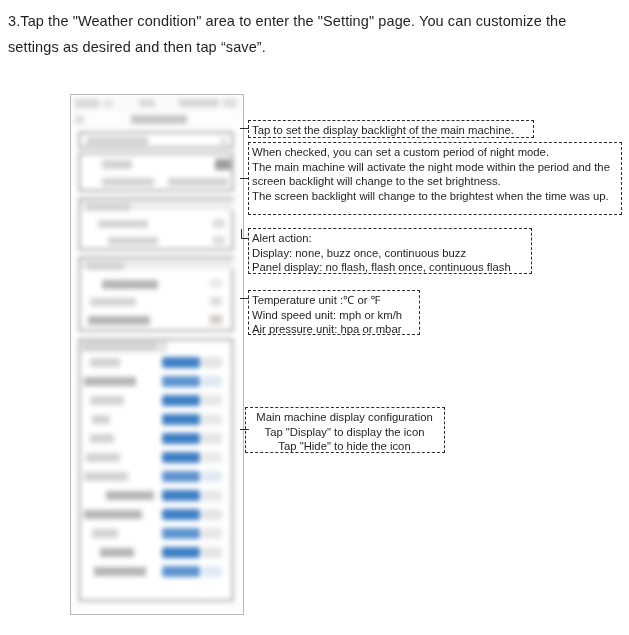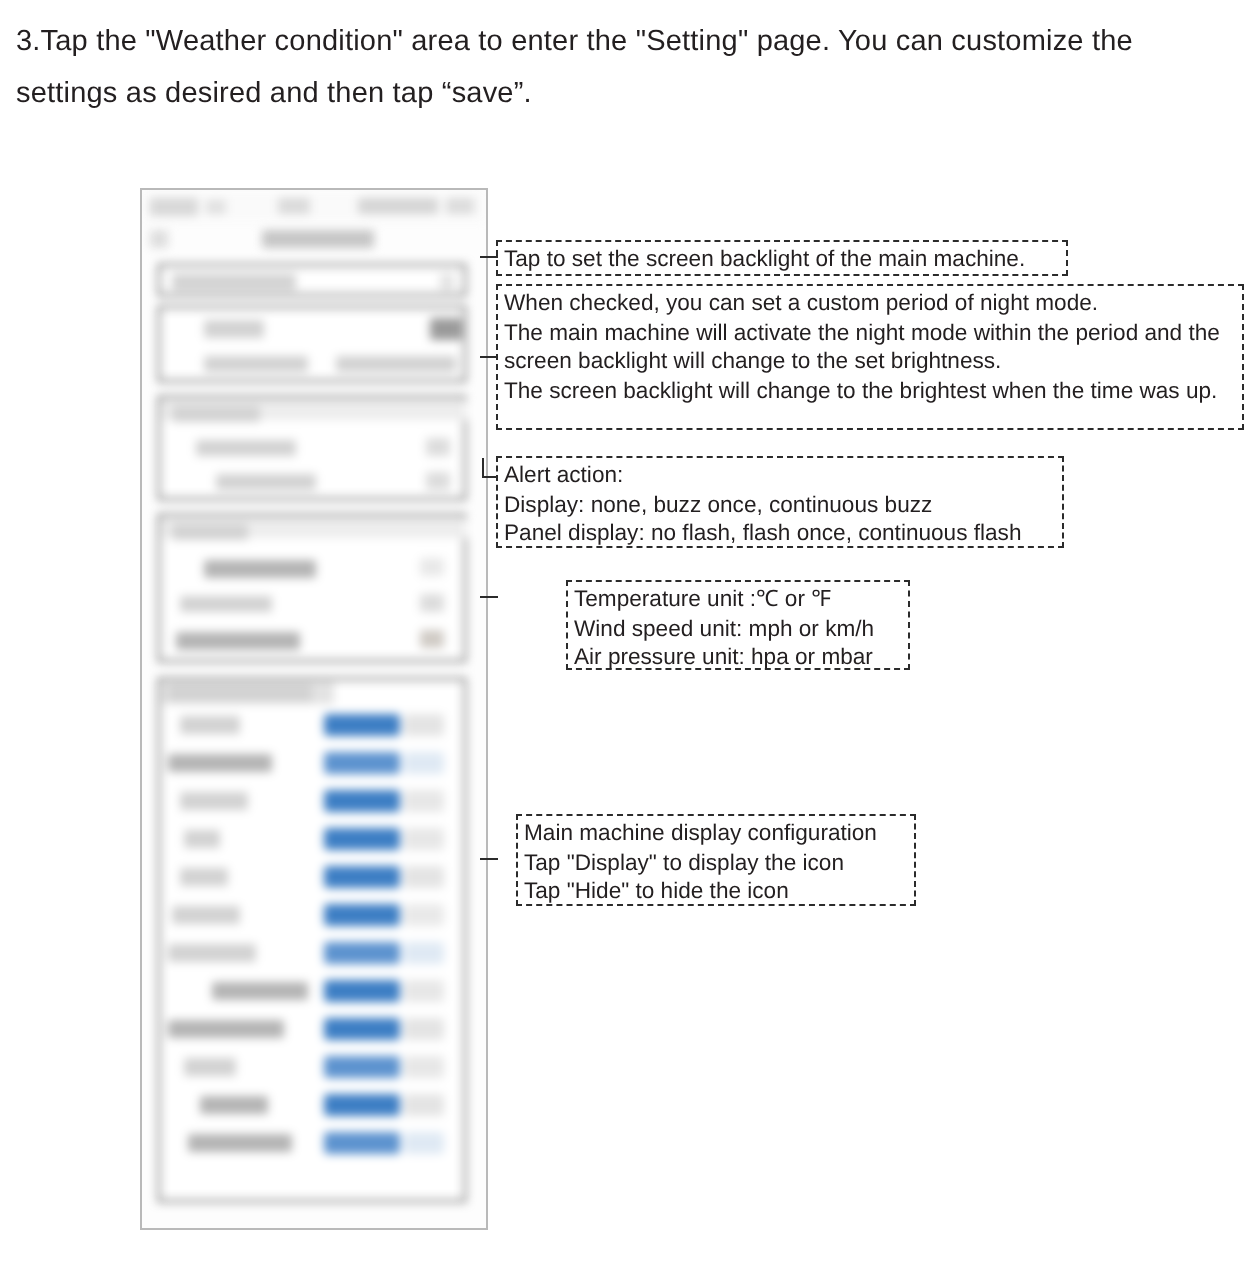--- a/index.html
+++ b/index.html
@@ -230,29 +230,29 @@
   </div>
 </div>
 
 <div class="leader" style="left:240px; top:128px; width:9px;"></div>
 <div class="leader" style="left:240px; top:178px; width:9px;"></div>
 <div class="leader-v" style="left:241px; top:229px; height:9px;"></div>
 <div class="leader" style="left:241px; top:238px; width:8px;"></div>
 <div class="leader" style="left:240px; top:298px; width:9px;"></div>
 <div class="leader" style="left:240px; top:429px; width:9px;"></div>
 
-<div class="callout" style="left:248px; top:120px; width:286px; height:18px;">Tap to set the screen backlight of the main machine.</div>
+<div class="callout" style="left:248px; top:120px; width:286px; height:18px;">Tap to set the display backlight of the main machine.</div>
 
 <div class="callout" style="left:248px; top:142px; width:374px; height:73px;">When checked, you can set a custom period of night mode.
 The main machine will activate the night mode within the period and the screen backlight will change to the set brightness.
 The screen backlight will change to the brightest when the time was up.</div>
 
 <div class="callout" style="left:248px; top:228px; width:284px; height:46px;">Alert action:
 Display: none, buzz once, continuous buzz
 Panel display: no flash, flash once, continuous flash</div>
 
-<div class="callout" style="left:248px; top:290px; width:172px; height:45px;margin-left:35px;">Temperature unit :℃ or ℉
+<div class="callout" style="left:248px; top:290px; width:172px; height:45px;">Temperature unit :℃ or ℉
 Wind speed unit: mph or km/h
 Air pressure unit: hpa or mbar</div>
 
-<div class="callout" style="left:258px; top:407px; width:200px; height:46px;">Main machine display configuration
+<div class="callout" style="left:245px; top:407px; width:200px; height:46px;text-align:center;">Main machine display configuration
 Tap "Display" to display the icon
 Tap "Hide" to hide the icon</div>
 
 </body></html>

